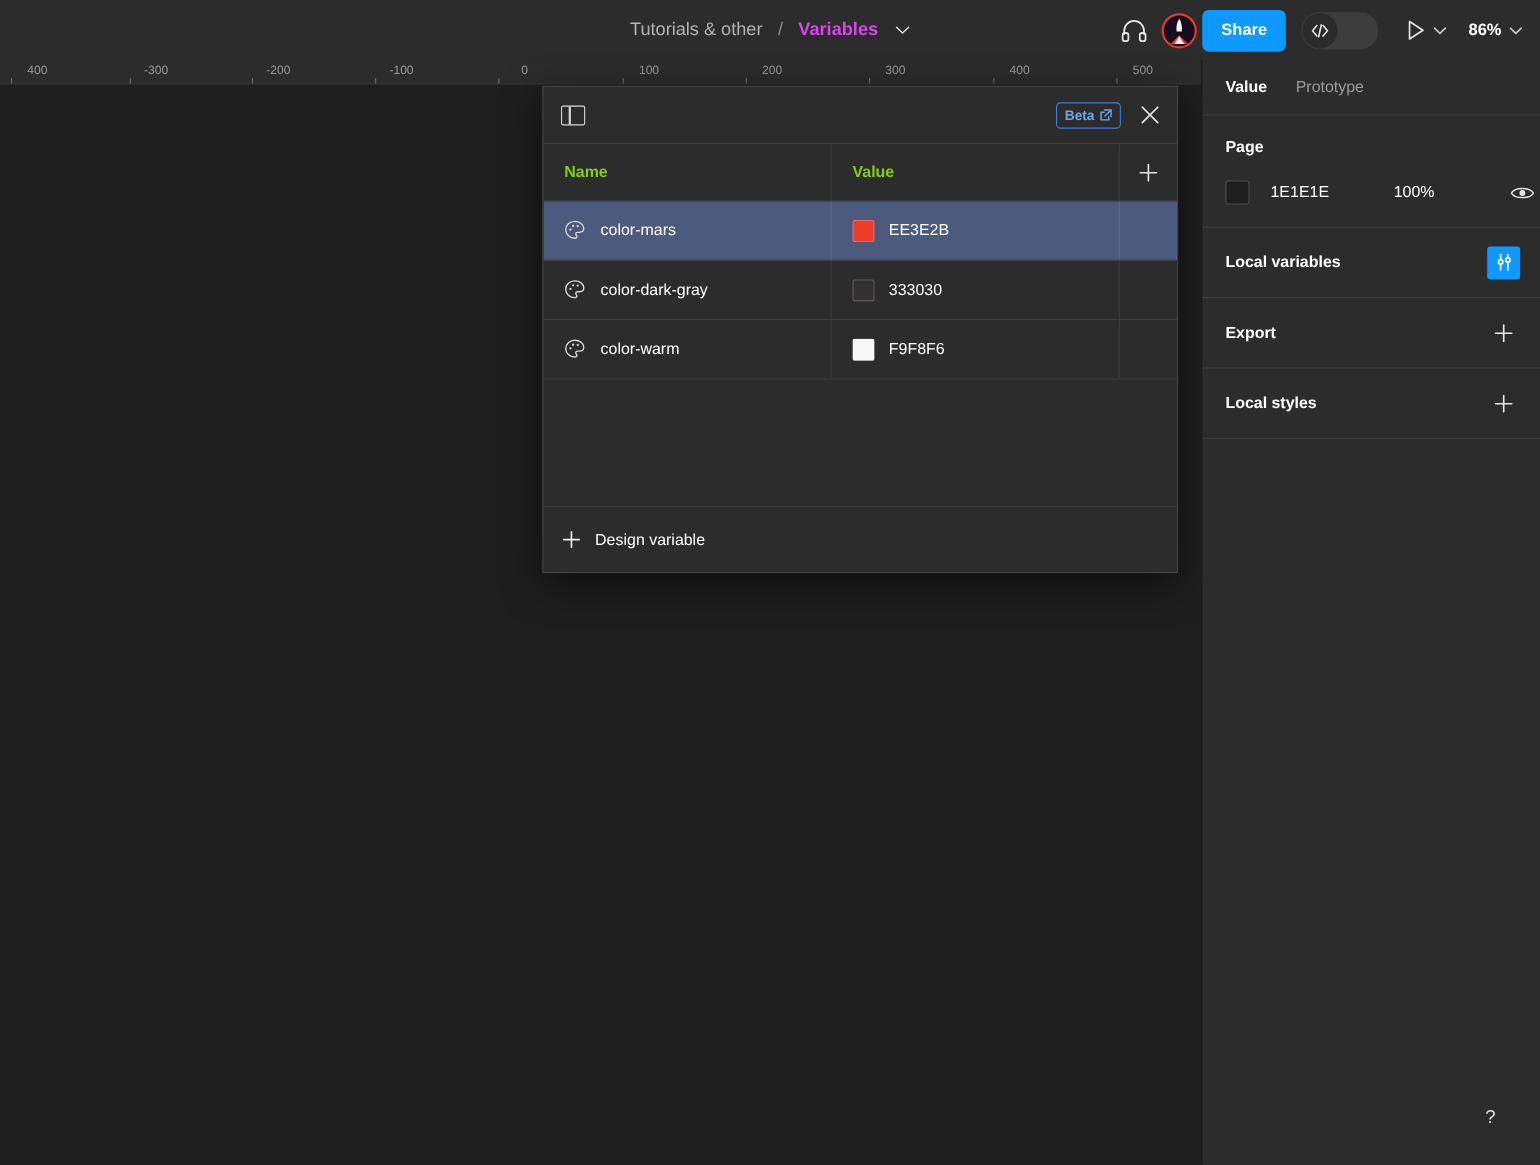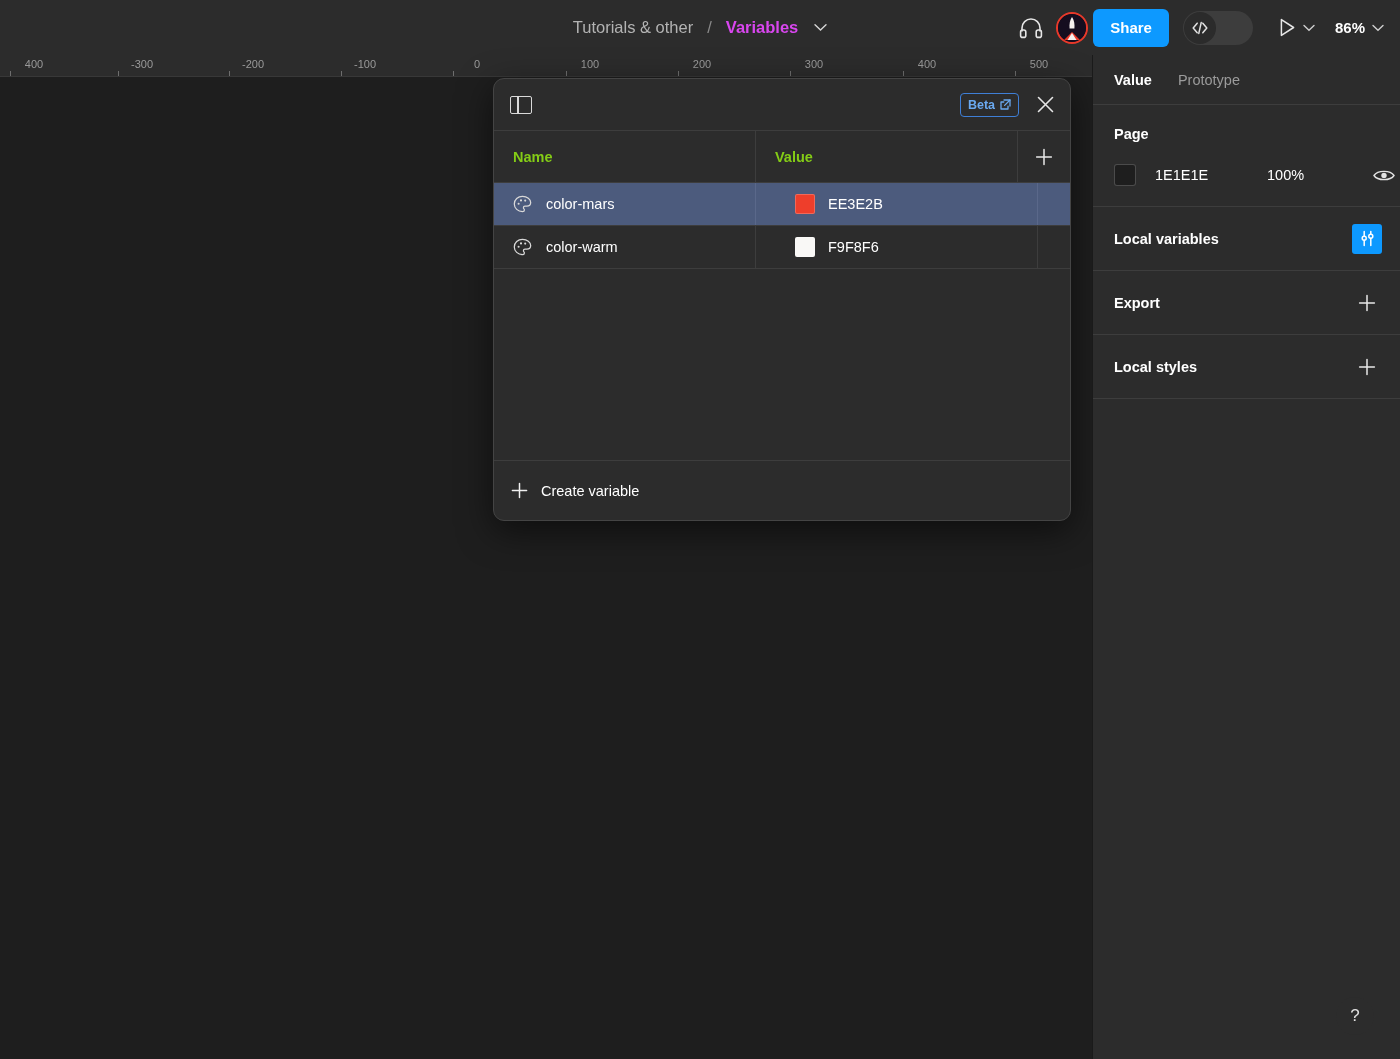--- a/index.html
+++ b/index.html
@@ -96,21 +96,21 @@
     background: #1e1e1e;
   }
 
   
   .var-panel {
     position: absolute;
     left: 493px; top: 78px;
     width: 578px; height: 443px;
     background: #2c2c2c;
     border: 1px solid #444444;
-    border-radius: 11px;
+    border-radius: 0;
     box-shadow: 0 10px 34px rgba(0,0,0,.55);
     display: flex; flex-direction: column;
     overflow: hidden;
   }
   .vp-header {
     height: 52px; flex: 0 0 52px;
     display: flex; align-items: center;
     padding: 0 14px 0 16px;
     border-bottom: 1px solid #3d3d3d;
   }
@@ -138,21 +138,21 @@
     border-bottom: 1px solid #3d3d3d;
   }
   .col-name { width: 262px; border-right: 1px solid #3d3d3d;
               display: flex; align-items: center; padding-left: 19px; }
   .col-value { width: 262px; border-right: 1px solid #3d3d3d;
                display: flex; align-items: center; padding-left: 19px; }
   .col-plus { flex: 1; display: flex; align-items: center; justify-content: center; cursor: pointer; }
   .th { font-size: 14.5px; font-weight: 700; color: #84cc16; }
 
   .vp-rows { flex: 1; overflow: hidden; }
-  .vrow { display: flex; height: 43px; border-bottom: 1px solid #3d3d3d; gap: 20px; }
+  .vrow { display: flex; height: 54px; border-bottom: 1px solid #3d3d3d; }
   .vrow.selected { background: #4c5b7d; }
   .vrow.selected .vcell { border-right-color: #5a688a; }
   .vcell { display: flex; align-items: center; }
   .vcell.name { width: 262px; border-right: 1px solid #3d3d3d; padding-left: 19px; gap: 14px; }
   .vcell.value { width: 262px; border-right: 1px solid #3d3d3d; padding-left: 19px; gap: 13px; }
   .vcell.tail { flex: 1; }
   .var-label { font-size: 14.5px; color: #ffffff; }
   .swatch {
     width: 20px; height: 20px; border-radius: 2px;
     border: 1px solid rgba(255,255,255,.22);
@@ -383,37 +383,55 @@
         <div class="vrow">
           <div class="vcell name">
             <span>
               <svg width="19" height="19" viewBox="0 0 19 19">
                 <path d="M9.5 1.3 C4.9 1.3 1.3 4.6 1.3 8.9 C1.3 13.2 4.9 16.6 9.5 16.6 C10.7 16.6 11.4 15.9 11.4 15 C11.4 14.5 11.2 14.2 10.9 13.9 C10.6 13.6 10.4 13.2 10.4 12.8 C10.4 11.9 11.1 11.2 12 11.2 H13.8 C16.2 11.2 17.7 9.7 17.7 7.6 C17.7 4.1 14.1 1.3 9.5 1.3 Z" fill="none" stroke="#d8d8d8" stroke-width="1.25"></path>
                 <circle cx="5.6" cy="8.7" r="1.05" fill="#d8d8d8"></circle>
                 <circle cx="8.0" cy="5.4" r="1.05" fill="#d8d8d8"></circle>
                 <circle cx="12.2" cy="5.6" r="1.05" fill="#d8d8d8"></circle>
               </svg>
             </span>
+            <span class="var-label">color-dark-gray</span>
+          </div>
+          <div class="vcell value">
+            <span class="swatch" style="background: rgb(51, 48, 48);"></span>
+            <span class="hex">333030</span>
+          </div>
+          <div class="vcell tail"></div>
+        </div>
+        <div class="vrow">
+          <div class="vcell name">
+            <span>
+              <svg width="19" height="19" viewBox="0 0 19 19">
+                <path d="M9.5 1.3 C4.9 1.3 1.3 4.6 1.3 8.9 C1.3 13.2 4.9 16.6 9.5 16.6 C10.7 16.6 11.4 15.9 11.4 15 C11.4 14.5 11.2 14.2 10.9 13.9 C10.6 13.6 10.4 13.2 10.4 12.8 C10.4 11.9 11.1 11.2 12 11.2 H13.8 C16.2 11.2 17.7 9.7 17.7 7.6 C17.7 4.1 14.1 1.3 9.5 1.3 Z" fill="none" stroke="#d8d8d8" stroke-width="1.25"></path>
+                <circle cx="5.6" cy="8.7" r="1.05" fill="#d8d8d8"></circle>
+                <circle cx="8.0" cy="5.4" r="1.05" fill="#d8d8d8"></circle>
+                <circle cx="12.2" cy="5.6" r="1.05" fill="#d8d8d8"></circle>
+              </svg>
+            </span>
             <span class="var-label">color-warm</span>
           </div>
           <div class="vcell value">
             <span class="swatch" style="background: rgb(249, 248, 246);"></span>
             <span class="hex">F9F8F6</span>
           </div>
           <div class="vcell tail"></div>
         </div>
       </div>
 
     <div class="vp-footer">
       <span>
         <svg width="17" height="17" viewBox="0 0 17 17">
             <path d="M8.5 1.4 V15.6 M1.4 8.5 H15.6" stroke="#f0f0f0" stroke-width="1.5" stroke-linecap="round"></path>
           </svg>
       </span>
-      <span class="create-label">Create variable</span>
+      <span class="create-label">Design variable</span>
     </div>
 
   </div>
 
   <div class="sidebar">
 
     <div class="sb-tabs">
       <div class="sb-tab active">
         <span>Value</span>
       </div>

